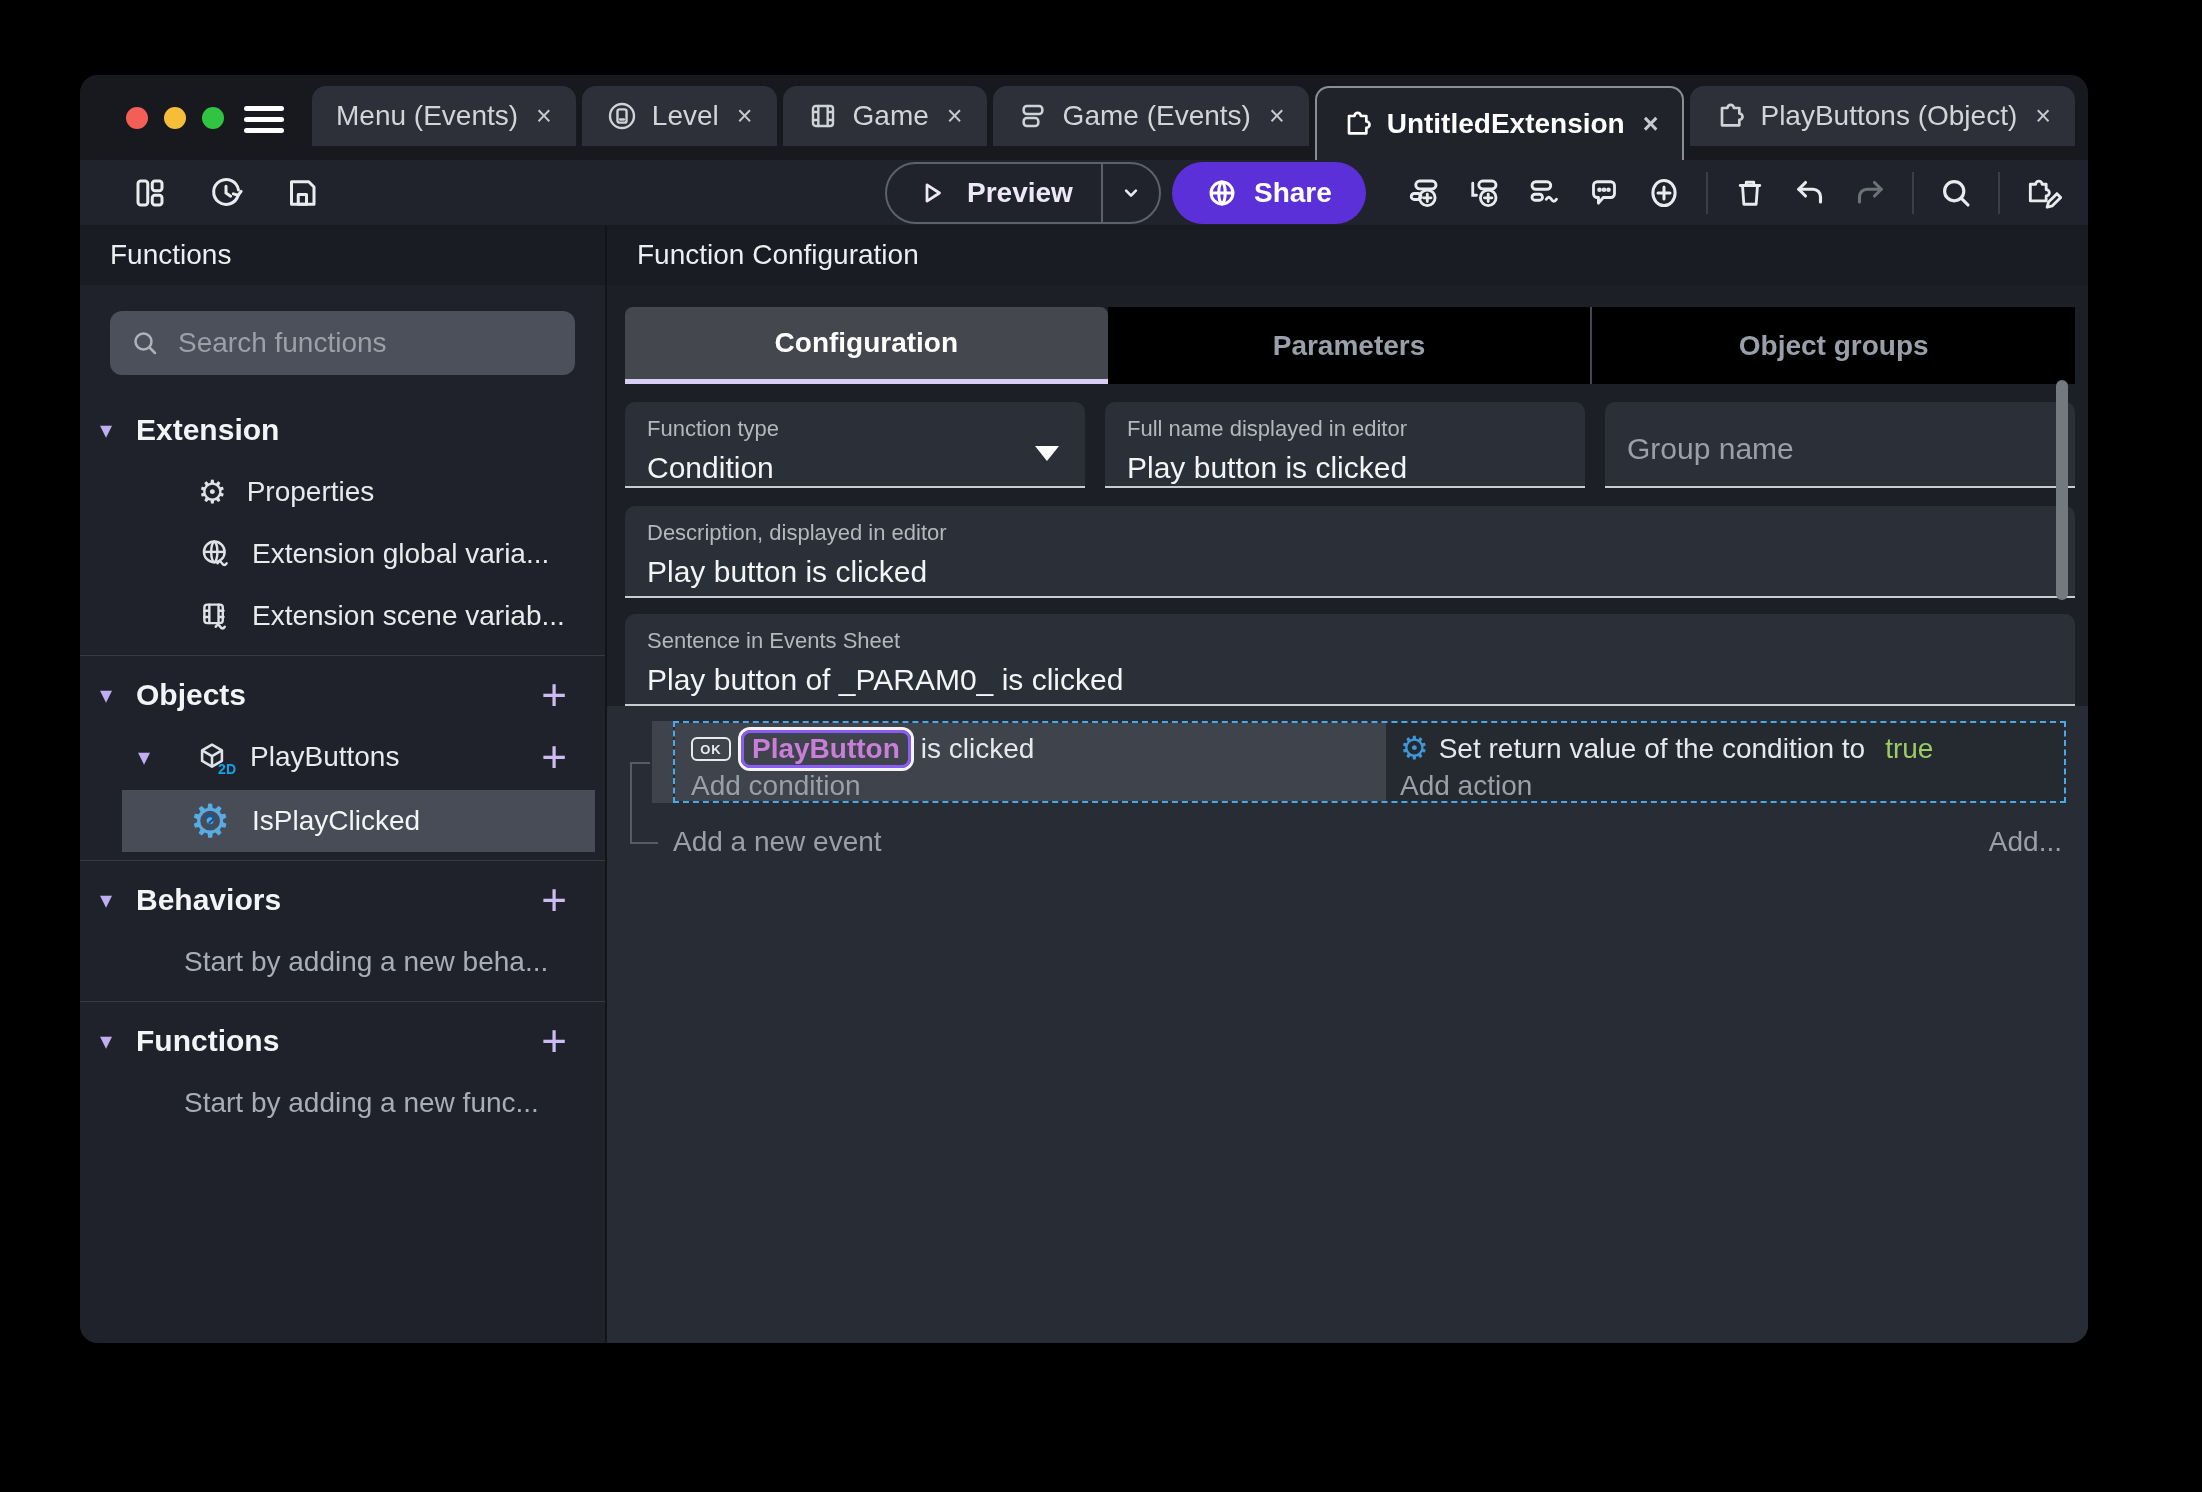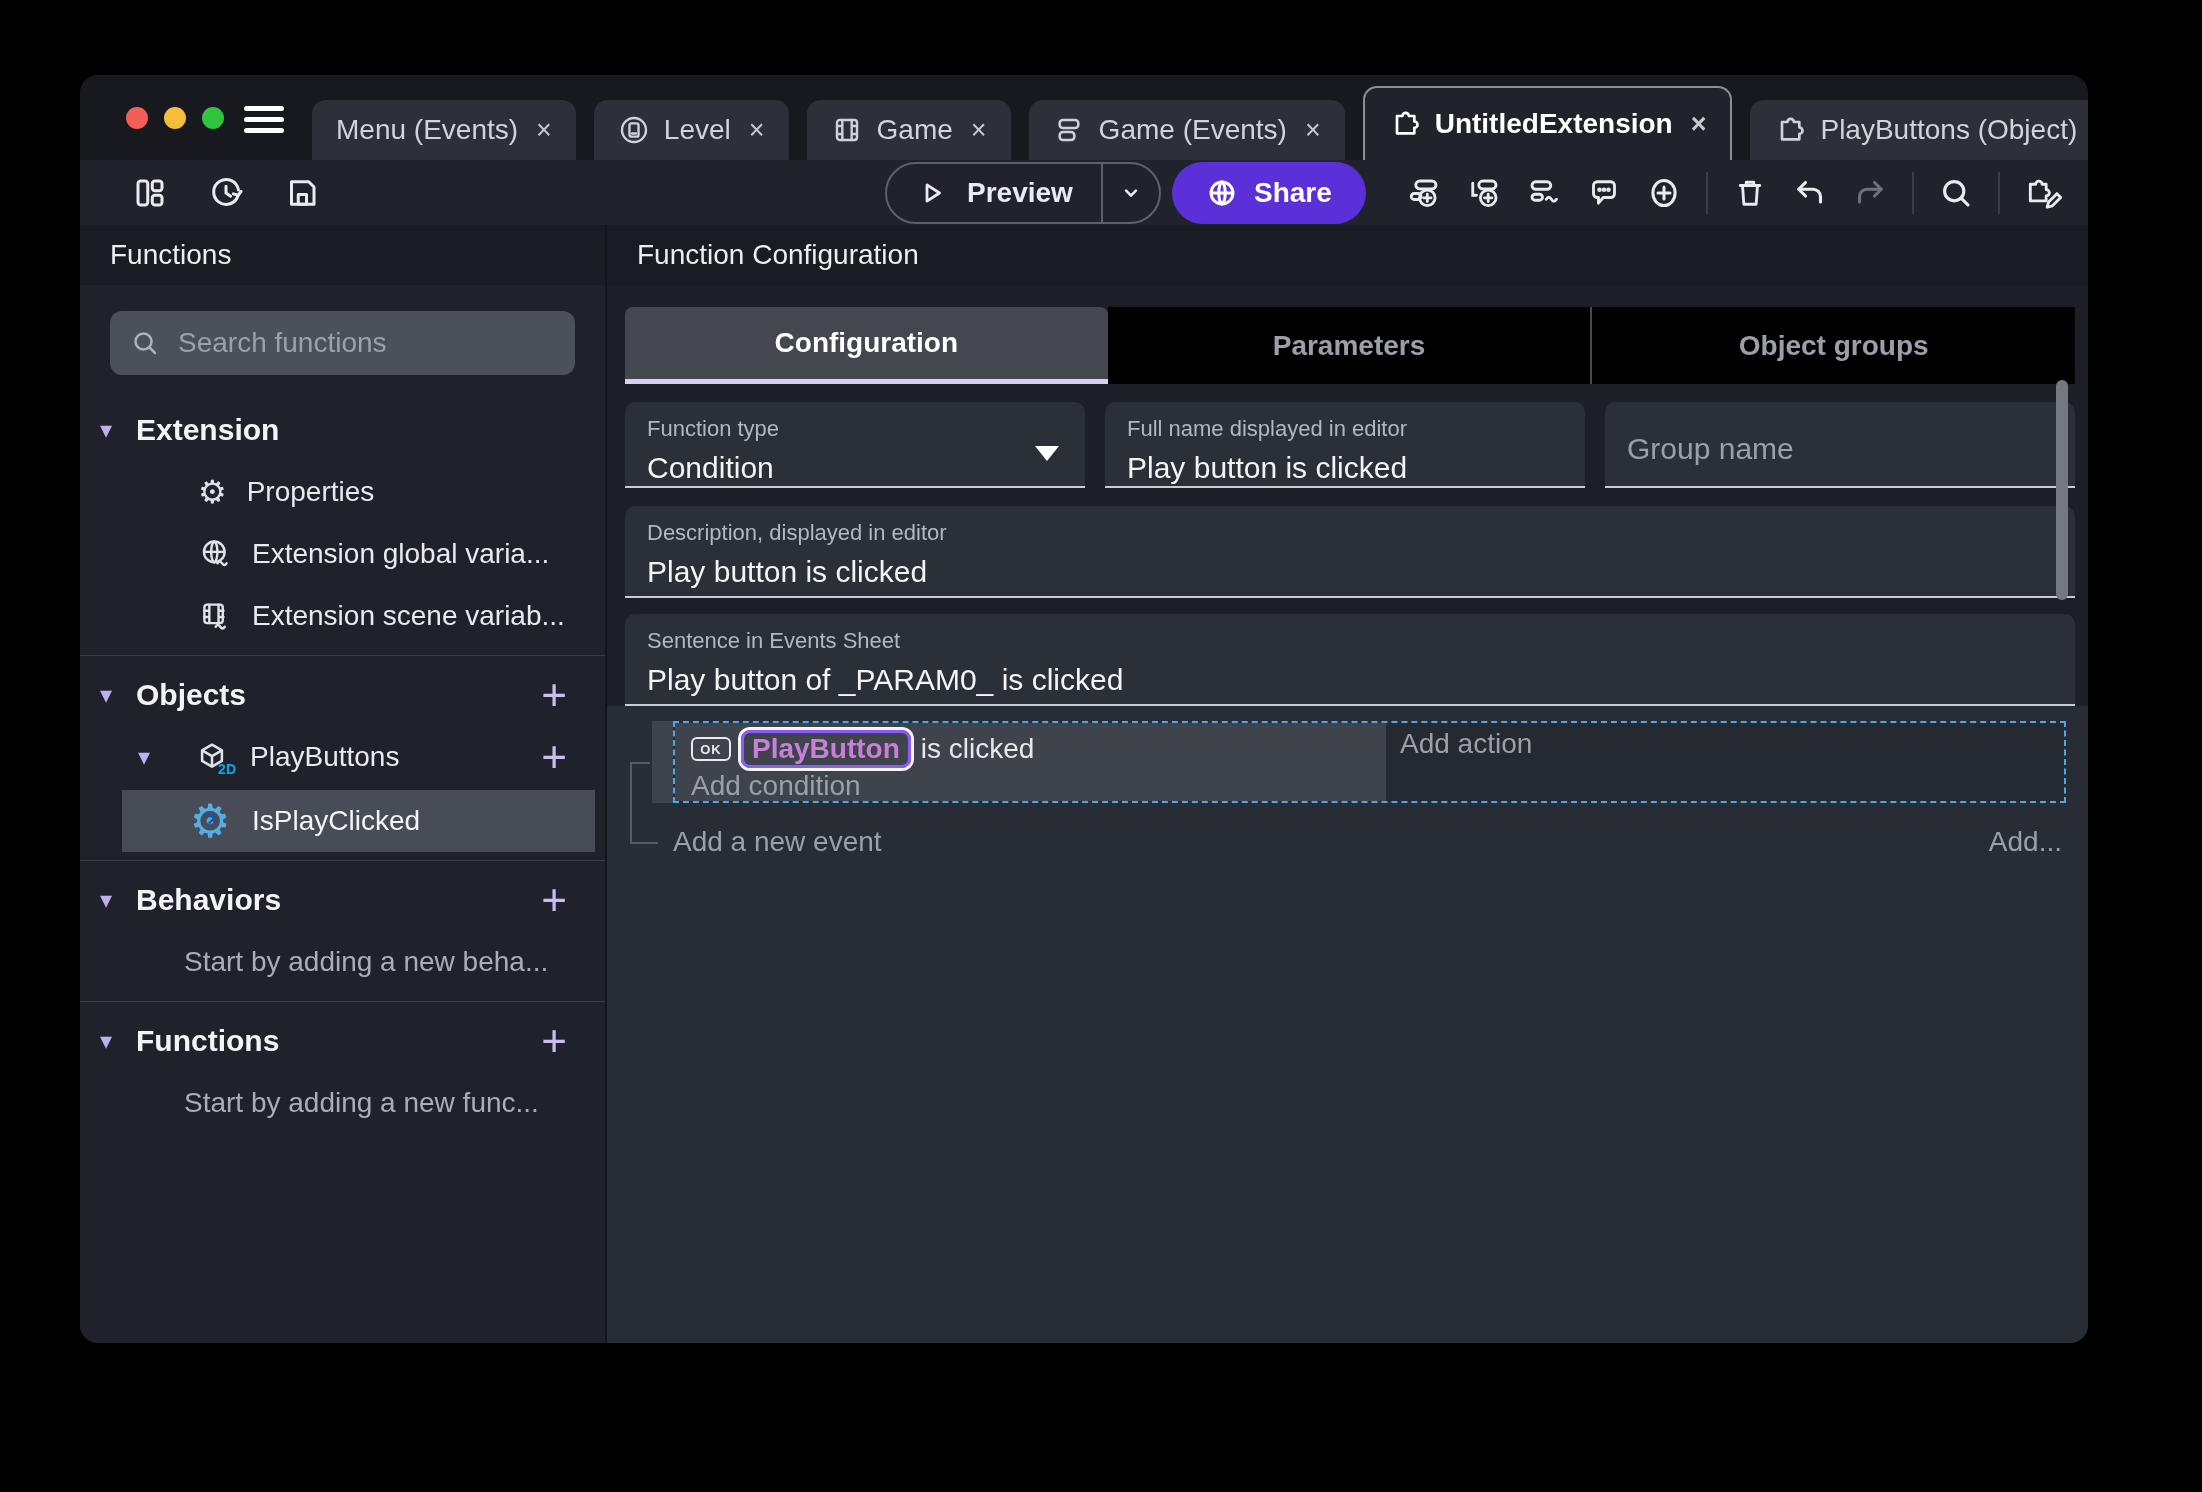--- a/index.html
+++ b/index.html
@@ -6,21 +6,21 @@
   html,body { width:2202px; height:1492px; background:#000; font-family:"Liberation Sans", sans-serif; overflow:hidden; }
   .window { position:absolute; left:80px; top:75px; width:2008px; height:1268px; background:#17191f; border-radius:18px; overflow:hidden; box-shadow:0 20px 60px rgba(0,0,0,.8); }
 
   
   .titlebar { position:relative; height:85px; background:#17191f; }
   .traffic { position:absolute; top:32px; left:46px; display:flex; gap:16px; }
   .light { width:22px; height:22px; border-radius:50%; }
   .light.red{background:#f35f57}.light.yellow{background:#f6bd3b}.light.green{background:#31c440}
   .hamburger { position:absolute; left:164px; top:31px; display:flex; flex-direction:column; gap:6px; }
   .hamburger i { display:block; width:40px; height:5px; background:#fff; border-radius:3px; }
-  .tabs { position:absolute; left:212px; bottom:0; display:flex; align-items:flex-end; gap:18px;padding-left:20px; }
+  .tabs { position:absolute; left:212px; bottom:0; display:flex; gap:6px;padding-left:20px; }
   .tab { height:60px; display:flex; align-items:center; gap:14px; padding:0 24px; background:#2d3038; border-radius:14px 14px 0 0; color:#d2d4d8; font-size:28px; white-space:nowrap; }
   .tab.active { height:74px; background:#202329; border:2px solid #8b8e95; border-bottom:none; color:#fff; font-weight:600; }
   .tab .icon { color:#cfd2d6; }
   .tab.active .icon { color:#fff; }
   .x-icon { color:#c6c9ce; font-size:27px; margin-left:4px; }
   .x-icon::before { content:"×"; }
   .icon svg { display:block; }
 
   
   .toolbar { position:relative; height:65px; background:#20232b; }
@@ -453,20 +453,25 @@
             <div class="ev-line1">
               <span class="ok-icon">OK</span>
               <span class="obj-chip">PlayButton</span>
               <span>is clicked</span>
             </div>
             <div class="ev-line2">
               <span>Add condition</span>
             </div>
           </div>
           <div class="act-col">
+            <div class="ev-line1">
+              <span class="gear-blue"></span>
+              <span>Set return value of the condition to</span>
+              <span class="true-val">true</span>
+            </div>
             <div class="ev-line2">
               <span>Add action</span>
             </div>
           </div>
         </div>
 
         <span class="conn-v"></span>
         <span class="conn-h1"></span>
         <span class="conn-h2"></span>
 

